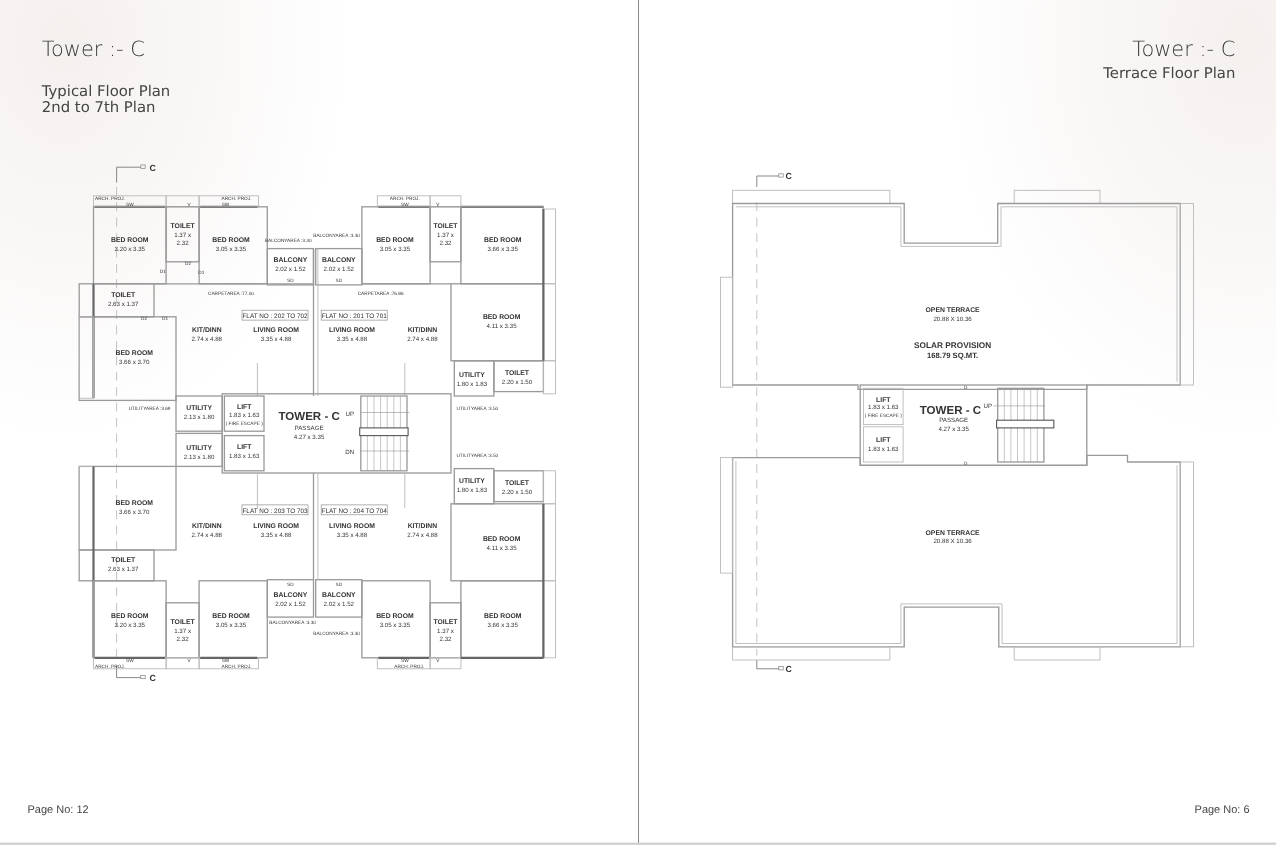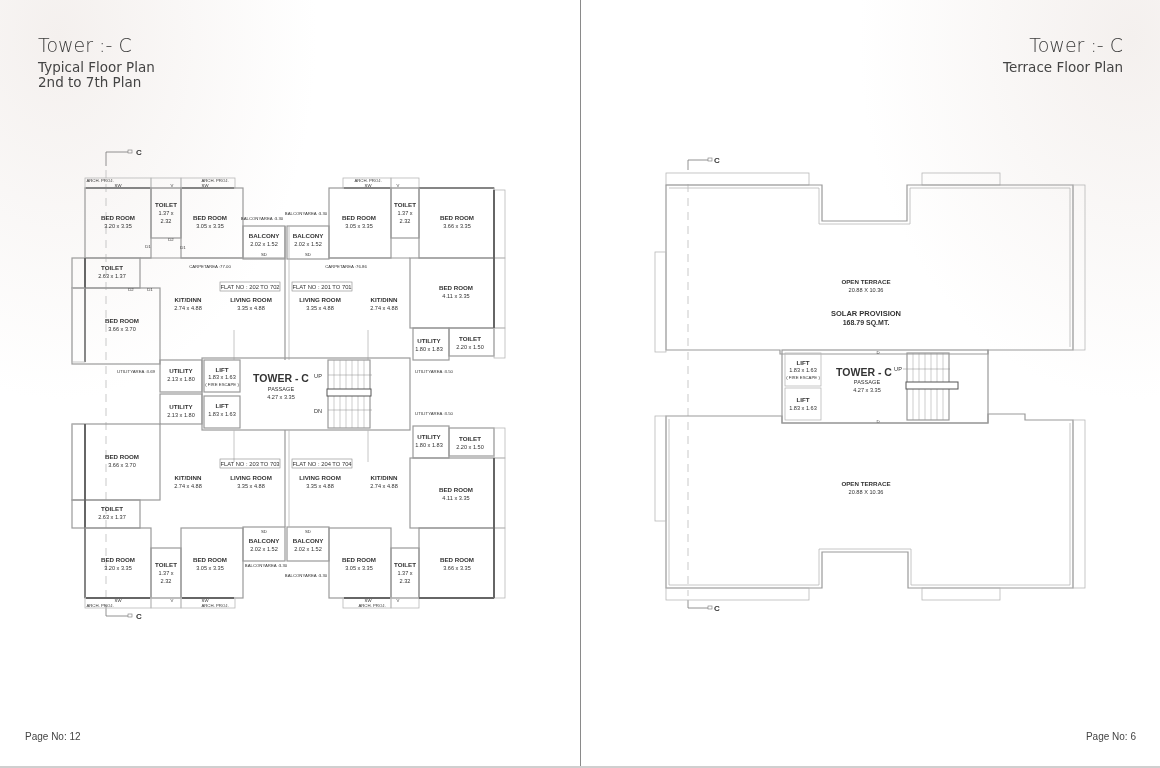--- a/index.html
+++ b/index.html
@@ -18,21 +18,21 @@
   .sm{font-size:4.3px;text-anchor:middle;}
   .wall{fill:none;stroke:#9a9a9a;stroke-width:1.2;}
   .wall2{fill:none;stroke:#b8b8b8;stroke-width:0.8;}
   .dark{stroke:#666;stroke-width:2;}
 </style>
 </head>
 <body>
 
 <div class="page page-left">
   <div class="title" style="left:38px;top:34px;">Tower :- C</div>
-  <div class="subtitle" style="left:38px;top:60px;">
+  <div class="subtitle" style="left:38px;top:76px;">
     <div>Typical Floor Plan</div>
     <div>2nd to 7th Plan</div>
   </div>
 
   <svg style="position:absolute;left:0;top:0;" width="580" height="768" viewBox="0 0 580 768">
 
     <g>
       <polyline points="106,166 106,152 128,152" fill="none" stroke="#777" stroke-width="0.8"></polyline>
       <rect x="128" y="150" width="4" height="3" fill="none" stroke="#777" stroke-width="0.6"></rect>
       <text x="136" y="155" style="font-size:8px;font-weight:bold;">C</text>

